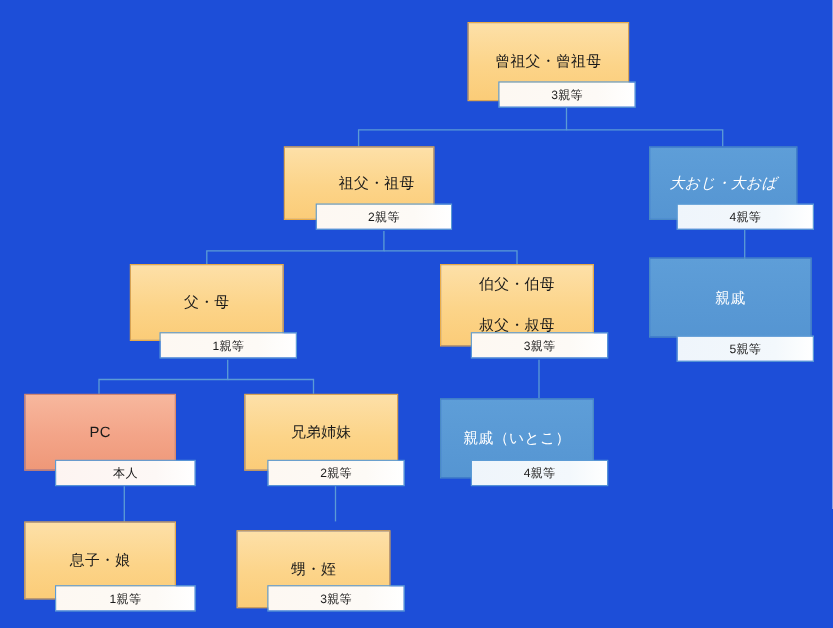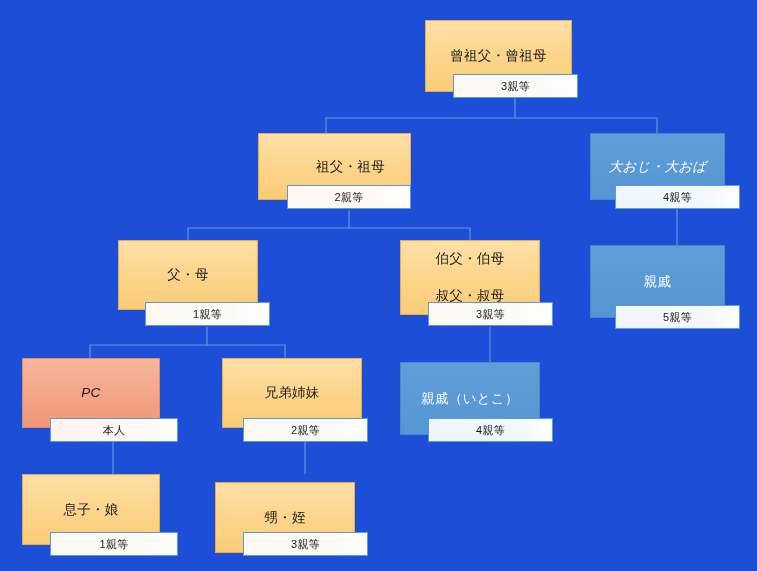--- a/index.html
+++ b/index.html
@@ -106,21 +106,21 @@
       <polyline points="305,442 305,474" fill="none" stroke="#5b9bd5" stroke-width="1.2"></polyline>
     </svg>
   <div id="nodes-layer">
       <div class="node">
         <div class="node-box tone-yellow" style="left: 425px; top: 20px; width: 147px; height: 72px;">
           <span class="node-title-line">曾祖父・曾祖母</span>
         </div>
         <div class="node-badge badge-warm" style="left: 453px; top: 74px; width: 125px; height: 24px;">3親等</div>
       </div>
       <div class="node">
-        <div class="node-box tone-yellow" style="left: 258px; top: 133px; width: 153px; height: 67px; padding-left: 32px;">
+        <div class="node-box tone-yellow" style="left: 258px; top: 133px; width: 137px; height: 67px; padding-left: 32px;">
           <span class="node-title-line">祖父・祖母</span>
         </div>
         <div class="node-badge badge-warm" style="left: 287px; top: 185px; width: 124px; height: 24px;">2親等</div>
       </div>
       <div class="node">
         <div class="node-box tone-blue" style="left: 590px; top: 133px; width: 135px; height: 67px; font-style: italic;">
           <span class="node-title-line">大おじ・大おば</span>
         </div>
         <div class="node-badge badge-cool" style="left: 615px; top: 185px; width: 125px; height: 24px;">4親等</div>
       </div>
@@ -131,27 +131,27 @@
         <div class="node-badge badge-warm" style="left: 145px; top: 302px; width: 125px; height: 24px;">1親等</div>
       </div>
       <div class="node">
         <div class="node-box tone-yellow" style="left: 400px; top: 240px; width: 140px; height: 75px;">
           <span class="node-title-line">伯父・伯母</span>
           <span class="node-title-line">叔父・叔母</span>
         </div>
         <div class="node-badge badge-warm" style="left: 428px; top: 302px; width: 125px; height: 24px;">3親等</div>
       </div>
       <div class="node">
-        <div class="node-box tone-blue" style="left: 590px; top: 245px; width: 135px; height: 73px;">
+        <div class="node-box tone-blue" style="left: 590px; top: 234px; width: 148px; height: 73px;">
           <span class="node-title-line">親戚</span>
         </div>
         <div class="node-badge badge-cool" style="left: 615px; top: 305px; width: 125px; height: 24px;">5親等</div>
       </div>
       <div class="node">
-        <div class="node-box tone-salmon" style="left: 22px; top: 358px; width: 138px; height: 70px; font-style: italic;">
+        <div class="node-box tone-salmon" style="left: 22px; top: 358px; width: 138px; height: 70px;">
           <span class="node-title-line">PC</span>
         </div>
         <div class="node-badge badge-rose" style="left: 50px; top: 418px; width: 128px; height: 24px;">本人</div>
       </div>
       <div class="node">
         <div class="node-box tone-yellow" style="left: 222px; top: 358px; width: 140px; height: 70px; justify-content: center;">
           <span class="node-title-line">兄弟姉妹</span>
         </div>
         <div class="node-badge badge-warm" style="left: 243px; top: 418px; width: 125px; height: 24px;">2親等</div>
       </div>

